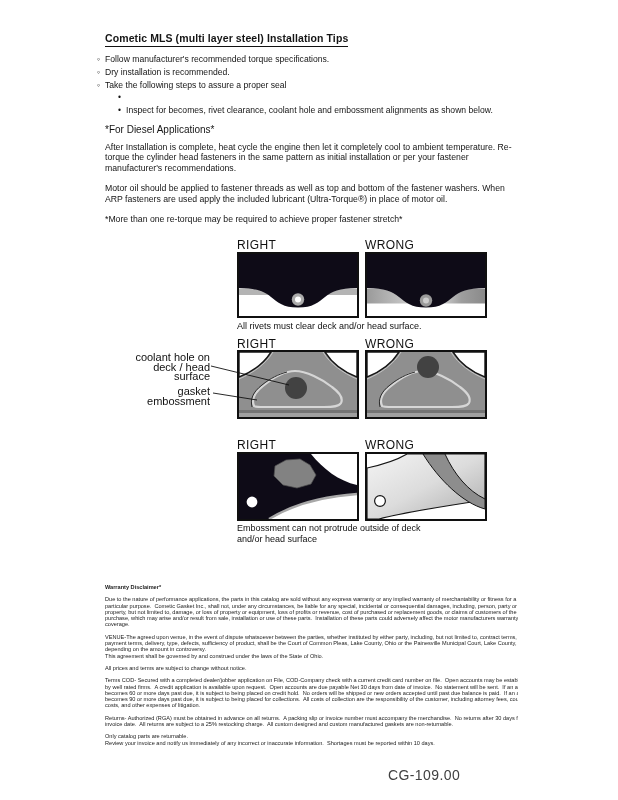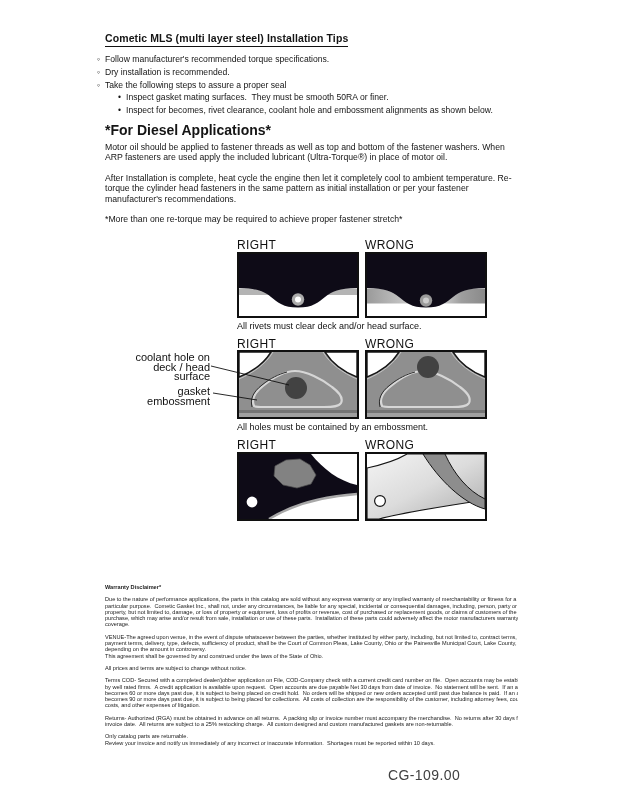--- a/index.html
+++ b/index.html
@@ -6,21 +6,21 @@
   .page{position:relative;width:518px;height:800px;background:#ffffff;overflow:hidden;
         font-family:"Liberation Sans","DejaVu Sans",sans-serif;color:#151515;margin-top:8px;}
   .pre{white-space:pre-wrap;}
   .title{position:absolute;left:105px;top:24px;font-size:10.5px;font-weight:bold;
          letter-spacing:.1px;border-bottom:1.3px solid #111;padding-bottom:2px;display:inline-block;}
   .bullets{position:absolute;left:97px;top:45px;width:430px;font-size:8.6px;line-height:12.8px;}
   .b{display:flex;}
   .b .m{width:8px;flex:0 0 8px;}
   .b.sub{margin-left:21px;}
   .diesel{position:absolute;left:105px;top:117px;width:412px;font-size:8.7px;line-height:10.5px;}
-  .diesel .h{font-size:14px;font-weight:bold;margin-bottom:6px;}
+  .diesel .h{font-size:10px;font-weight:normal;margin-bottom:6px;}
   .diesel .p{margin-bottom:10px;}
   .dlabel{position:absolute;width:122px;text-align:left;font-size:12px;letter-spacing:.4px;color:#111;}
   .diag-box{position:absolute;width:122px;height:66px;border:2px solid #101010;box-sizing:border-box;background:#fff;}
   .diag-box.tall{height:69px;}
   .diag-box svg{display:block;width:100%;height:100%;}
   .caption{position:absolute;left:237px;font-size:9px;color:#111;white-space:pre-line;line-height:10.5px;}
   .ann{position:absolute;text-align:right;font-size:11px;line-height:9.5px;color:#111;white-space:pre-line;}
   .overlay{position:absolute;left:115px;top:340px;width:195px;height:62px;pointer-events:none;}
   .fineprint{position:absolute;left:105px;top:576px;width:432px;font-size:5.6px;line-height:6.3px;color:#222;}
   .fineprint .fh{font-weight:bold;margin-bottom:6px;}
@@ -42,32 +42,31 @@
     <div class="b">
       <span class="m">◦</span>
       <span class="t pre">Dry installation is recommended.</span>
     </div>
     <div class="b">
       <span class="m">◦</span>
       <span class="t pre">Take the following steps to assure a proper seal</span>
     </div>
     <div class="b sub">
       <span class="m">•</span>
-      <span class="t pre">Inspect gasket mating surfaces.  They must be smooth 50RA or finer.</span>
     </div>
     <div class="b sub">
       <span class="m">•</span>
       <span class="t pre">Inspect for becomes, rivet clearance, coolant hole and embossment alignments as shown below.</span>
     </div>
   </div>
 
   <div class="diesel">
     <div class="h">*For Diesel Applications*</div>
+    <div class="p pre">After Installation is complete, heat cycle the engine then let it completely cool to ambient temperature. Re-torque the cylinder head fasteners in the same pattern as initial installation or per your fastener manufacturer's recommendations.</div>
     <div class="p pre">Motor oil should be applied to fastener threads as well as top and bottom of the fastener washers. When ARP fasteners are used apply the included lubricant (Ultra-Torque®) in place of motor oil.</div>
-    <div class="p pre">After Installation is complete, heat cycle the engine then let it completely cool to ambient temperature. Re-torque the cylinder head fasteners in the same pattern as initial installation or per your fastener manufacturer's recommendations.</div>
     <div class="p pre">*More than one re-torque may be required to achieve proper fastener stretch*</div>
   </div>
 
   <div class="dlabel" style="left:237px;top:230px">RIGHT</div>
   <div class="dlabel" style="left:365px;top:230px">WRONG</div>
 
   <div class="diag-box" style="left:237px;top:244px">
     <svg viewBox="0 0 118 62">
       <rect x="0" y="34.5" width="118" height="6.5" fill="#b4b4b4"></rect>
       <path d="M0,0 H118 V34 C100,34.5 93,37 86,43 C79,48.5 74,53.5 59,53.5 C44,53.5 39,48.5 32,43 C25,37 18,34.5 0,34 Z" fill="#0e0b17"></path>
@@ -122,21 +121,20 @@
       <path d="M118,0 H86 C93,11 105,20 118,25 Z" fill="#ffffff" stroke="#151515" stroke-width="1.4"></path>
       <path d="M34,0 C27,12 14,21 0,27" fill="none" stroke="#c4c4c4" stroke-width="1"></path>
       <path d="M84,0 C91,12 104,21 118,27" fill="none" stroke="#c4c4c4" stroke-width="1"></path>
       <rect x="0" y="58" width="118" height="3" fill="#747474"></rect>
       <rect x="0" y="61" width="118" height="4" fill="#a0a0a0"></rect>
       <path d="M15,54 C12,47 15,41 24,34 C35,25 47,19 56,19 C67,19 83,27 93,35 C101,41 104,47 102,51 C100,54.5 94,55 85,55 L26,55 C19,55 16,55 15,54 Z" fill="none" stroke="#d6d6d6" stroke-width="2.2"></path>
       <path d="M13,55 C11,47 14,40 23,33 C31,26.5 40,22 48,20" fill="none" stroke="#2e2e2e" stroke-width="1"></path>
       <circle cx="61" cy="15" r="11" fill="#424242"></circle>
     </svg>
   </div>
-  <div class="caption" style="top:414px">All holes must be contained by an embossment.</div>
 
   <svg class="overlay" viewBox="0 0 195 62">
     <line x1="96" y1="18" x2="174" y2="37" stroke="#111" stroke-width="0.9"></line>
     <line x1="98" y1="45" x2="142" y2="52" stroke="#111" stroke-width="0.9"></line>
   </svg>
 
   <div class="dlabel" style="left:237px;top:430px">RIGHT</div>
   <div class="dlabel" style="left:365px;top:430px">WRONG</div>
 
   <div class="diag-box tall" style="left:237px;top:444px">
@@ -154,20 +152,22 @@
           <stop offset="0" stop-color="#f4f4f4"></stop>
             <stop offset="0.5" stop-color="#dcdcdc"></stop>
           <stop offset="1" stop-color="#ababab"></stop>
         </linearGradient>
       </defs>
       <path d="M0,14 C14,11 30,6 40,0 H118 V46 C78,52 38,58 12,65 H0 Z" fill="url(#g3)" stroke="#141414" stroke-width="1.2"></path>
       <path d="M56,0 L78,0 C87,20 101,37 118,45 L118,55 C96,49 72,26 56,0 Z" fill="#8d8d8d" stroke="#141414" stroke-width="1"></path>
       <circle cx="13" cy="47" r="5.4" fill="#ffffff" stroke="#141414" stroke-width="1.2"></circle>
     </svg>
   </div>
+  <div class="caption" style="top:515px">Embossment can not protrude outside of deck
+and/or head surface</div>
 
   <div class="fineprint">
     <div class="fh">Warranty Disclaimer*</div>
     <div class="fp pre">Due to the nature of performance applications, the parts in this catalog are sold without any express warranty or any implied warranty of merchantability or fitness for a particular purpose.  Cometic Gasket Inc., shall not, under any circumstances, be liable for any special, incidental or consequential damages, including, person, party or property, but not limited to, damage, or loss of property or equipment, loss of profits or revenue, cost of purchased or replacement goods, or claims of customers of the purchase, which may arise and/or result from sale, installation or use of these parts.  Installation of these parts could adversely affect the motor manufacturers warranty coverage.</div>
     <div class="fp pre">VENUE-The agreed upon venue, in the event of dispute whatsoever between the parties, whether instituted by either party, including, but not limited to, contract terms, payment terms, delivery, type, defects, sufficiency of product, shall be the Court of Common Pleas, Lake County, Ohio or the Painesville Municipal Court, Lake County, Ohio, depending on the amount in controversy.
 This agreement shall be governed by and construed under the laws of the State of Ohio.</div>
     <div class="fp pre">All prices and terms are subject to change without notice.</div>
     <div class="fp pre">Terms COD- Secured with a completed dealer/jobber application on File, COD-Company check with a current credit card number on file.  Open accounts may be established by well rated firms.  A credit application is available upon request.  Open accounts are due payable Net 30 days from date of invoice.  No statement will be sent.  If an account becomes 60 or more days past due, it is subject to being placed on credit hold.  No orders will be shipped or new orders accepted until past due balance is paid.  If an account becomes 90 or more days past due, it is subject to being placed for collections.  All costs of collection are the responsibility of the customer, including attorney fees, court costs, and other expenses of litigation.</div>
     <div class="fp pre">Returns- Authorized (RGA) must be obtained in advance on all returns.  A packing slip or invoice number must accompany the merchandise.  No returns after 30 days from invoice date.  All returns are subject to a 25% restocking charge.  All custom designed and custom manufactured gaskets are non-returnable.</div>
     <div class="fp pre">Only catalog parts are returnable.

